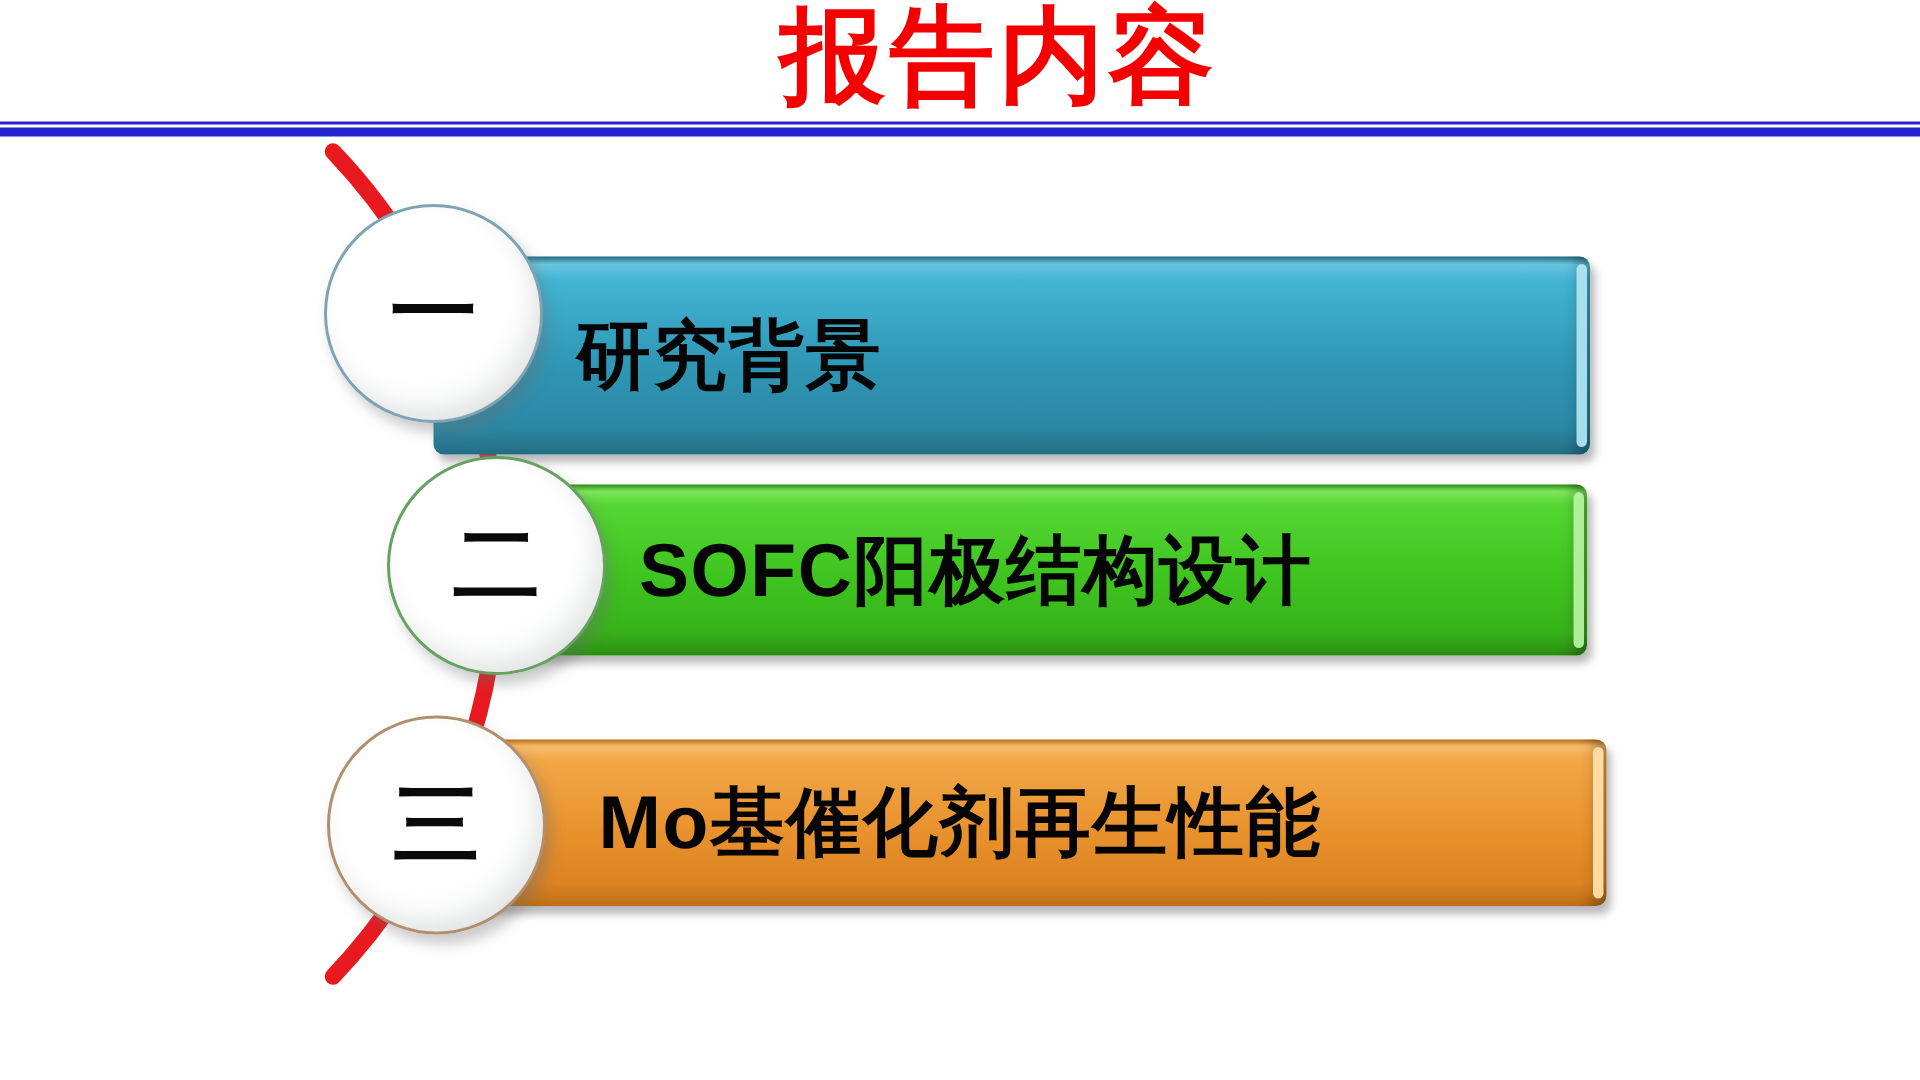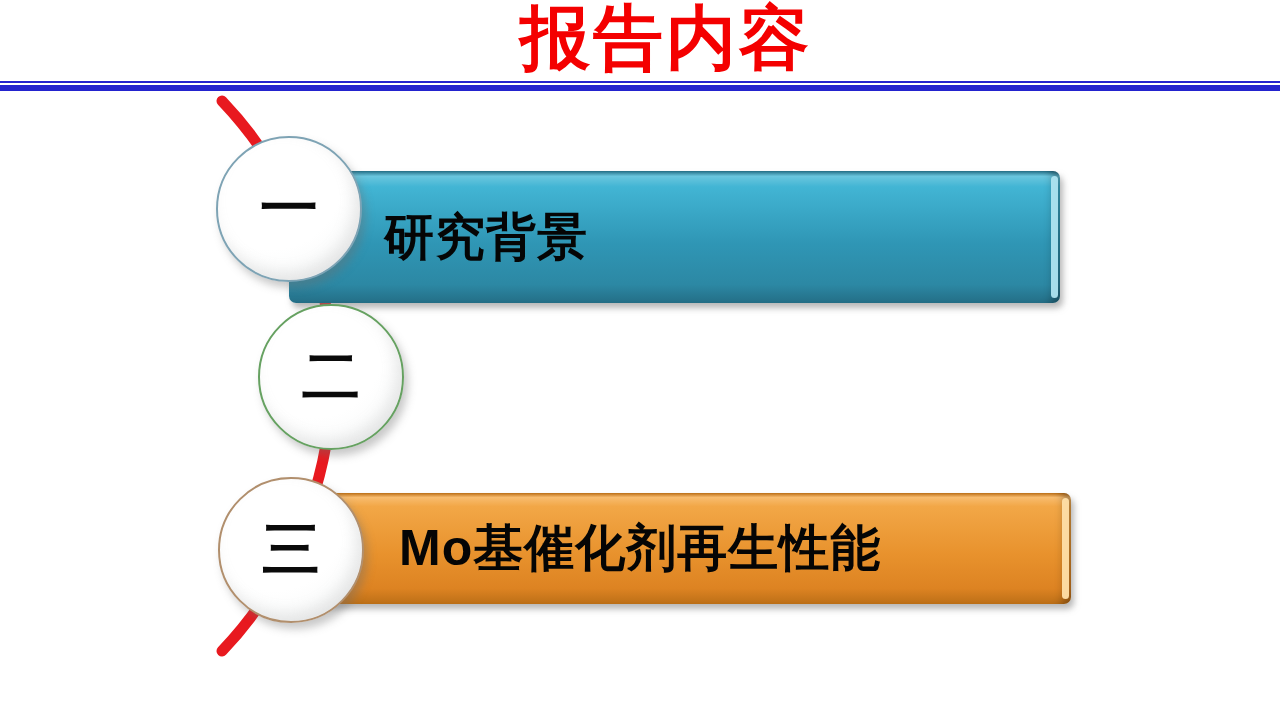--- a/index.html
+++ b/index.html
@@ -77,20 +77,23 @@
     <path d="M 222 101 A 399 399 0 0 1 222 651"></path>
   </svg>
 
   <div class="bar bar1" style="--hi: #6ac6de; --top: #42b5d4; --mid: #2f96b5; --low: #2c88a4; --edge: #246e86; --strip: #aee4f0;">
     <span class="bar-label">研究背景</span>
   </div>
   <div class="circle circle1" style="--ring: #7ea3b4;">
     <span class="circle-number">一</span>
   </div>
 
+  <div class="bar bar2" style="--hi: #7fe55c; --top: #55d633; --mid: #3ec41f; --low: #38b21a; --edge: #2b8f12; --strip: #b5f2a0;">
+    <span class="bar-label">SOFC阳极结构设计</span>
+  </div>
   <div class="circle circle2" style="--ring: #66a161;">
     <span class="circle-number">二</span>
   </div>
 
   <div class="bar bar3" style="--hi: #f8bc6e; --top: #f2a747; --mid: #e8922d; --low: #dd8322; --edge: #bc6f17; --strip: #ffdfa8;">
     <span class="bar-label">Mo基催化剂再生性能</span>
   </div>
   <div class="circle circle3" style="--ring: #b18f6d;">
     <span class="circle-number">三</span>
   </div>

